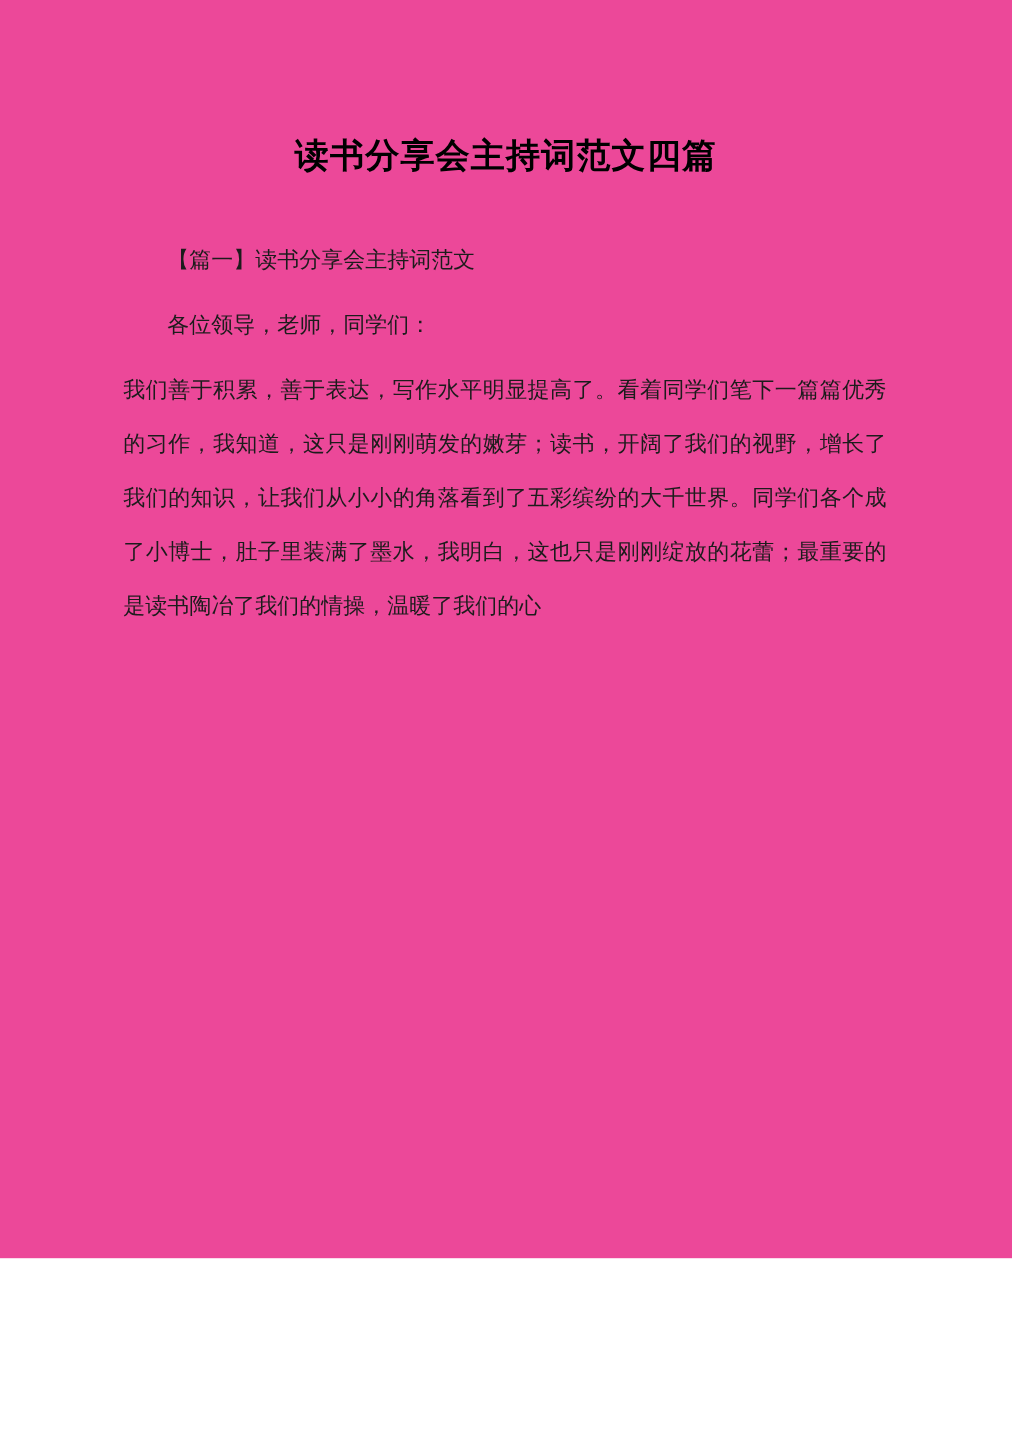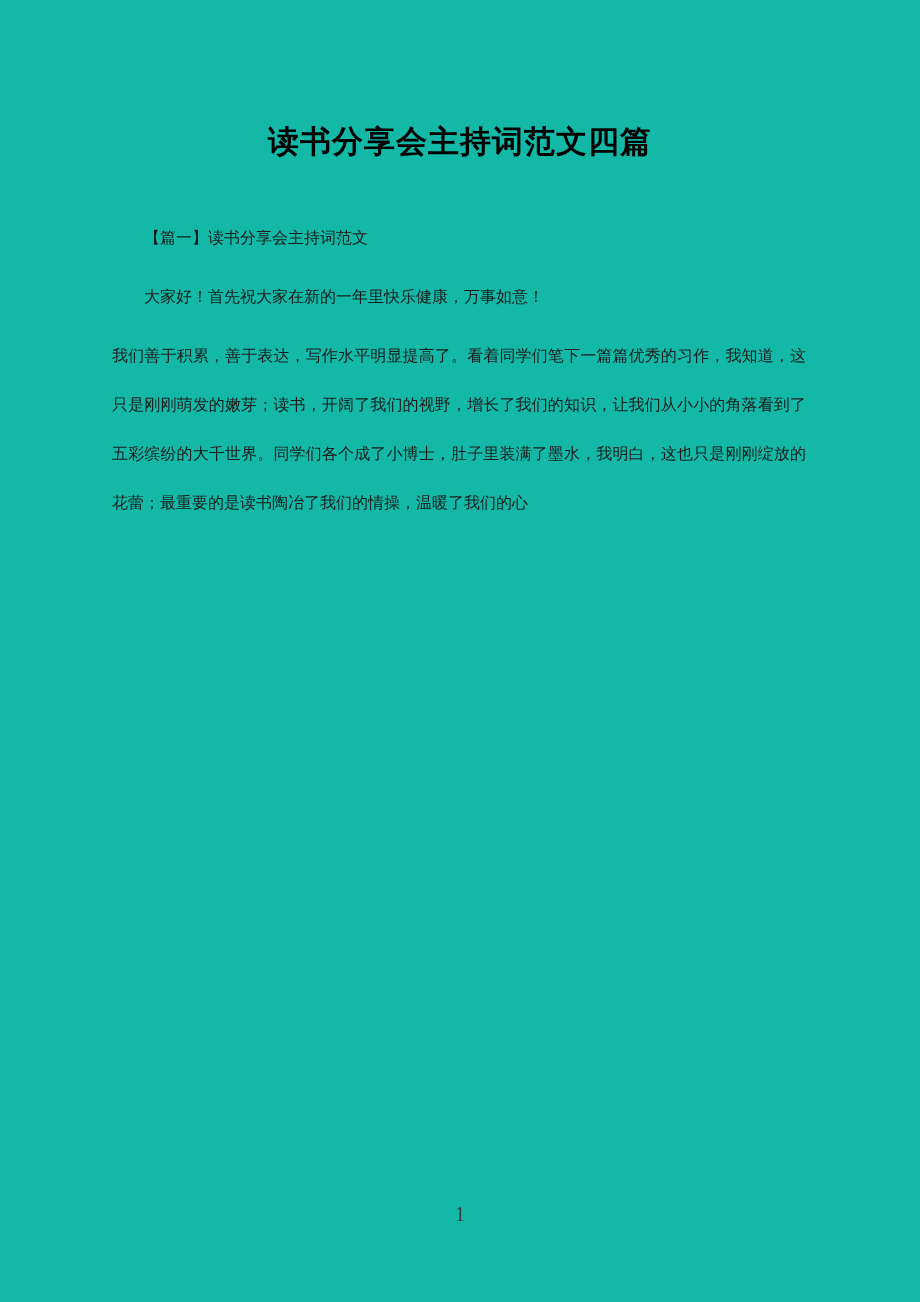--- a/index.html
+++ b/index.html
@@ -3,40 +3,40 @@
 <meta charset="utf-8">
 <style>
   html, body {
     margin: 0;
     padding: 0;
     background: #ffffff;
   }
   .page {
     position: relative;
     width: 920px;
-    height: 1302px;
-    background: #14b8a6;
+    height: 1144px;
+    background: #ec4899;
     overflow: hidden;
     box-sizing: border-box;
   }
   .doc-title {
     margin: 0;
     padding-top: 120px;
     text-align: center;
     font-family: "Liberation Sans", "DejaVu Sans", sans-serif;
     font-weight: 700;
     font-size: 31px;
     line-height: 43px;
     color: #000000;
     letter-spacing: 1px;
   }
   .doc-body {
     margin: 50px 114px 0 112px;
     font-family: "Liberation Serif", "DejaVu Serif", serif;
-    font-size: 16px;
+    font-size: 20px;
     line-height: 49px;
     color: #1c1c1c;
     text-align: justify;
   }
   .doc-body p.para {
     margin: 0 0 10px 0;
     padding: 0;
     word-break: break-all;
   }
   .doc-body p.para.indent {
@@ -55,18 +55,18 @@
   }
 </style>
 </head>
 <body>
 
 <div class="page">
   <h1 class="doc-title">读书分享会主持词范文四篇</h1>
 
   <div class="doc-body">
       <p class="para indent">【篇一】读书分享会主持词范文</p>
-      <p class="para indent">大家好！首先祝大家在新的一年里快乐健康，万事如意！</p>
+      <p class="para indent">各位领导，老师，同学们：</p>
       <p class="para">我们善于积累，善于表达，写作水平明显提高了。看着同学们笔下一篇篇优秀的习作，我知道，这只是刚刚萌发的嫩芽；读书，开阔了我们的视野，增长了我们的知识，让我们从小小的角落看到了五彩缤纷的大千世界。同学们各个成了小博士，肚子里装满了墨水，我明白，这也只是刚刚绽放的花蕾；最重要的是读书陶冶了我们的情操，温暖了我们的心</p>
     </div>
 
   <div class="page-number">1</div>
 </div>
 
 </body></html>

